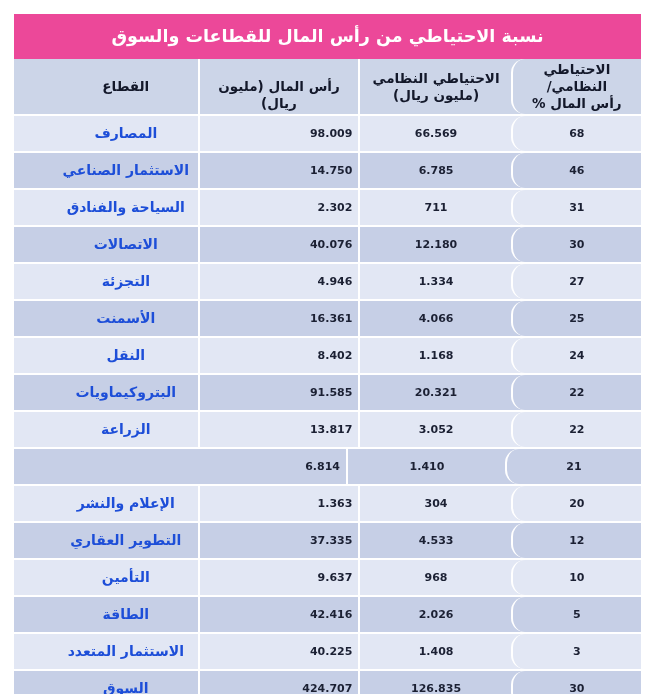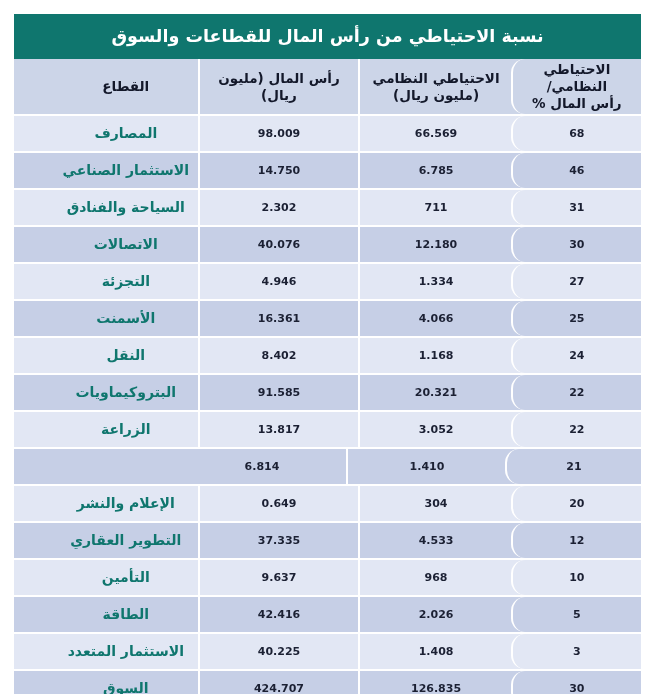--- a/index.html
+++ b/index.html
@@ -21,21 +21,21 @@
   }
 
   #table-card {
     width: 627px;
     background: #dfe5f3;
   }
 
   
   .title-bar {
     height: 45px;
-    background: #0f766e;
+    background: #ec4899;
     display: flex;
     align-items: center;
     justify-content: center;
     padding: 0 10px;
   }
   .title-text {
     color: #ffffff;
     font-size: 17.5px;
     font-weight: bold;
     letter-spacing: 0px;
@@ -60,21 +60,21 @@
     text-align: center;
     padding: 2px 6px;
     line-height: 1.25;
     color: #1a1f2e;
   }
   .cell:last-child { border-left: none; }
 
   
   .c-ratio   { width: 136px; border-radius: 14px; }
   .c-reserve { width: 159px; padding-left: 7px; }
-  .c-capital { width: 168px; }
+  .c-capital { width: 168px; justify-content: flex-end; }
   .c-sector  { width: 150px; margin-left: 40px; }
 
   
   .header-row { background: #ccd5e8; height: 55px; }
   .header-row .cell {
     font-size: 13.5px;
     font-weight: bold;
     color: #13182a;
     flex-direction: column;
   }
@@ -87,21 +87,21 @@
 
   .data-row .cell.num {
     font-size: 11px;
     font-weight: bold;
     color: #1b2033;
     direction: ltr;
   }
   .data-row .cell.sector {
     font-size: 14px;
     font-weight: bold;
-    color: #0f766e;
+    color: #1d4ed8;
   }
 </style>
 </head>
 <body>
 
 <div id="page">
   <div id="table-card">
 
     <div class="title-bar">
       <div class="title-text">نسبة الاحتياطي من رأس المال للقطاعات والسوق</div>
@@ -181,21 +181,21 @@
           <div class="cell c-sector sector">الزراعة</div>
         </div>
         <div class="row data-row even">
           <div class="cell c-ratio num">21</div>
           <div class="cell c-reserve num">1.410</div>
           <div class="cell c-capital num">6.814</div>
         </div>
         <div class="row data-row odd">
           <div class="cell c-ratio num">20</div>
           <div class="cell c-reserve num">304</div>
-          <div class="cell c-capital num">0.649</div>
+          <div class="cell c-capital num">1.363</div>
           <div class="cell c-sector sector">الإعلام والنشر</div>
         </div>
         <div class="row data-row even">
           <div class="cell c-ratio num">12</div>
           <div class="cell c-reserve num">4.533</div>
           <div class="cell c-capital num">37.335</div>
           <div class="cell c-sector sector">التطوير العقاري</div>
         </div>
         <div class="row data-row odd">
           <div class="cell c-ratio num">10</div>

